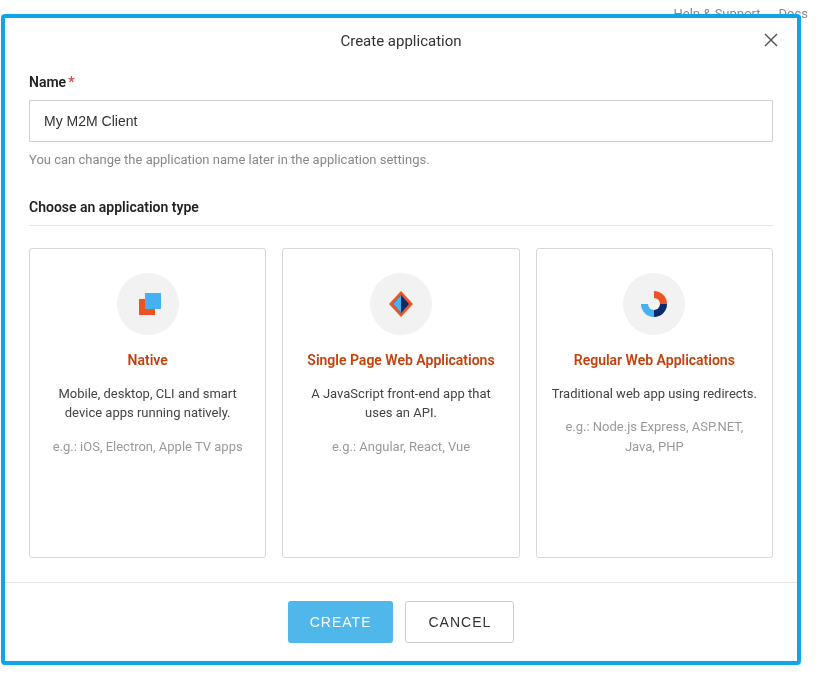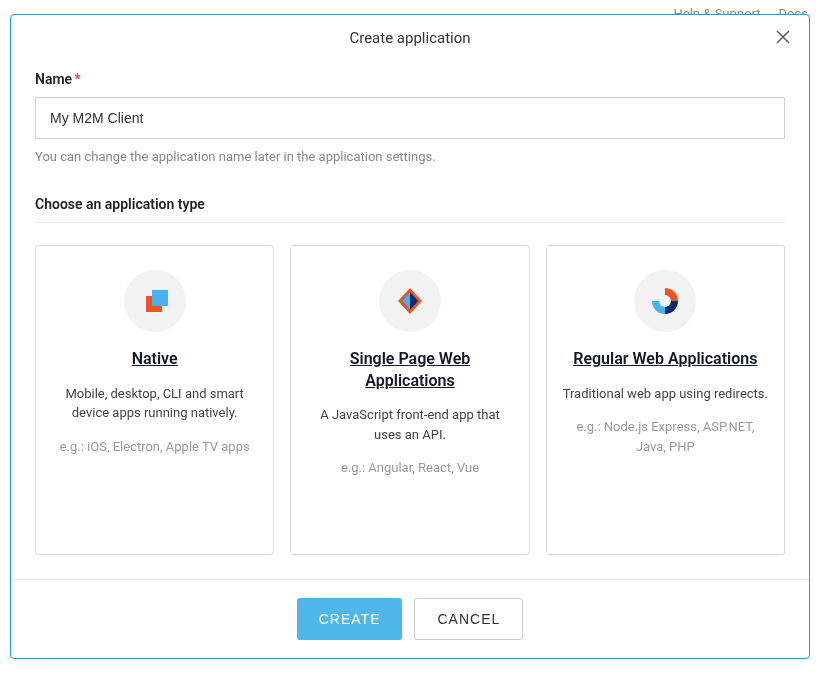--- a/index.html
+++ b/index.html
@@ -21,24 +21,24 @@
   justify-content: flex-end;
   align-items: center;
   gap: 18px;
   padding-right: 12px;
   color: #888;
   font-size: 13px;
 }
 .modal {
   position: absolute;
   top: 14px;
-  left: 10px;
+  left: 1px;
   width: 800px;
   background: #fff;
-  border: 1px solid #0ea5e9;
+  border: 4px solid #0ea5e9;
   border-radius: 4px;
   box-shadow: 0 2px 6px rgba(0,0,0,0.04);
 }
 .modal-header {
   position: relative;
   text-align: center;
   padding: 14px 20px 10px;
 }
 .modal-title {
   font-size: 15px;
@@ -107,26 +107,25 @@
   padding: 23px 13px 23px;
 }
 .icon-circle {
   width: 62px; height: 62px;
   border-radius: 50%;
   background: #f2f2f2;
   margin: 0 auto 16px;
   display: flex; align-items: center; justify-content: center;
 }
 .card-title {
-  font-size: 16px;
+  font-size: 14px;
   font-weight: 600;
-  color: #0f172a;
+  color: #c2410c;
   margin-bottom: 14px;
   line-height: 1.35;
-  text-decoration: underline;
 }
 .card-desc {
   font-size: 13px;
   color: #444;
   line-height: 1.5;
   margin-bottom: 14px;
 }
 .card-eg {
   font-size: 13px;
   color: #9a9a9a;

